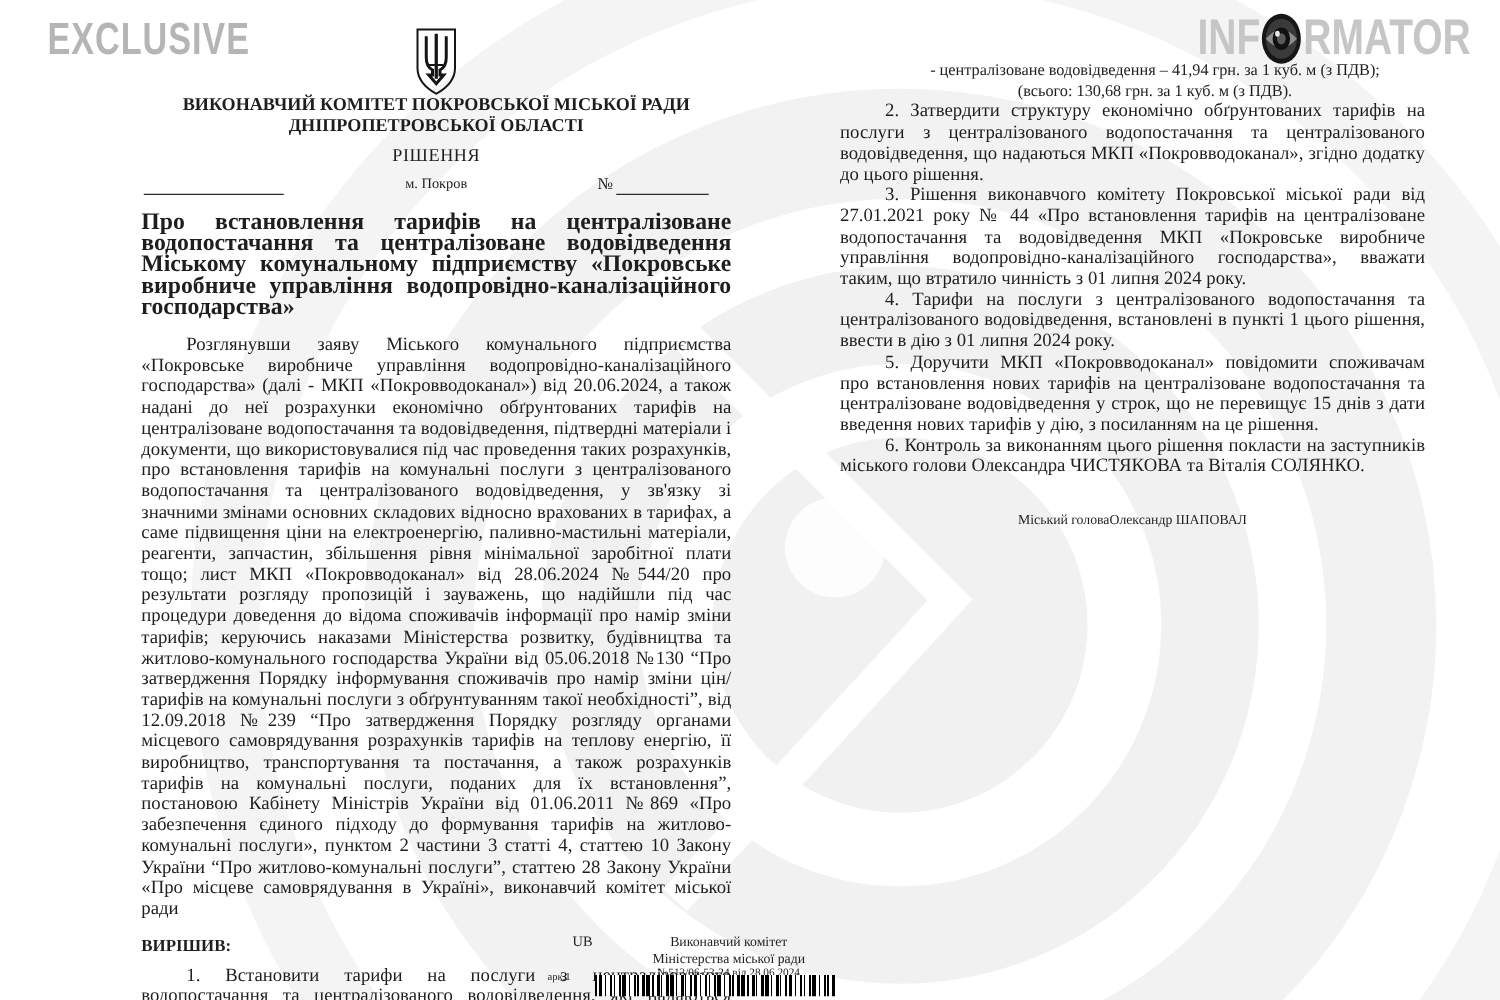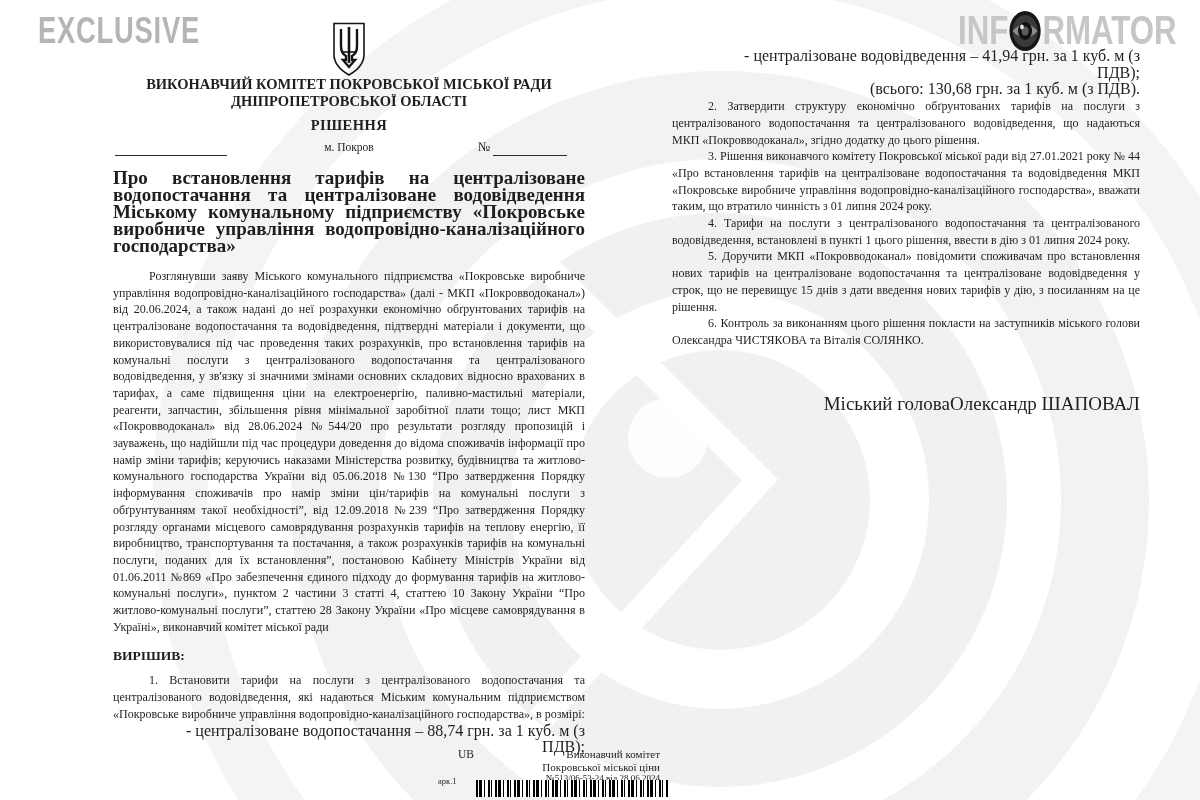--- a/index.html
+++ b/index.html
@@ -21,39 +21,39 @@
     font-family:"Liberation Sans",sans-serif;font-weight:bold;font-size:40px;
     color:#c6c6c6;letter-spacing:0px;transform:scaleX(.78);transform-origin:left top;
     white-space:nowrap;
   }
   .brand-informator .eye{margin:0 1px;display:block;}
   
   .col-left{position:absolute;left:113px;top:22px;width:472px;z-index:1;}
   .col-right{position:absolute;left:672px;top:48px;width:468px;z-index:1;}
   .emblem-wrap{text-align:center;height:54px;}
   .org-line{font-weight:bold;font-size:14.5px;text-align:center;line-height:17px;}
-  .doc-type{font-weight:bold;font-size:14.5px;text-align:center;margin-top:7px;letter-spacing:.5px;}
+  .doc-type{font-weight:normal;font-size:14.5px;text-align:center;margin-top:7px;letter-spacing:.5px;}
   .num-row{position:relative;height:22px;margin-top:4px;font-size:11.5px;}
   .blank-line{position:absolute;bottom:4px;border-bottom:1.2px solid #2a2a2a;}
   .blank-left{left:2px;width:112px;}
   .city{position:absolute;left:0;right:0;text-align:center;top:3px;}
   .num-label{position:absolute;left:365px;top:1px;font-size:13px;}
   .blank-num{left:380px;width:74px;}
   .subject{font-weight:bold;font-size:19px;line-height:17px;text-align:justify;margin-top:9px;}
-  .body-par{font-size:12px;line-height:16.7px;text-align:justify;text-indent:36px;}
+  .body-par{font-size:15px;line-height:16.7px;text-align:justify;text-indent:36px;}
   .preamble{margin-top:14px;}
   .resolved{font-weight:bold;font-size:13.5px;margin-top:13px;}
   .item1{margin-top:8px;}
-  .sub-line{font-size:16px;line-height:16.7px;text-indent:30px;text-align:right;}
+  .sub-line{font-size:13px;line-height:16.7px;text-indent:30px;text-align:center;}
   .col-right .sub-line{text-indent:36px;}
-  .sig-row{display:flex;justify-content:flex-end;margin-top:44px;font-size:19px;}
+  .sig-row{display:flex;justify-content:center;margin-top:28px;font-size:11px;}
   
   .footer{position:absolute;left:420px;top:744px;width:280px;height:56px;z-index:1;font-family:Liberation Serif, serif;}
   .footer .ub{position:absolute;left:38px;top:4px;font-size:11.5px;}
-  .footer .fc{position:absolute;left:58px;top:4px;width:182px;text-align:right;}
+  .footer .fc{position:absolute;left:72px;top:4px;width:182px;text-align:center;}
   .footer .fc .l1,.footer .fc .l2{font-size:11px;line-height:12.5px;}
   .footer .fc .l3{font-size:9px;line-height:11px;}
   .footer .sheet{position:absolute;left:18px;top:32px;font-size:8.5px;text-align:right;}
   .footer .barcode{
     position:absolute;left:56px;top:36px;width:192px;height:17px;
     background:repeating-linear-gradient(90deg,
       #000 0 2px,#fff 2px 3px,#000 3px 6px,#fff 6px 8px,
       #000 8px 9px,#fff 9px 12px,#000 12px 14px,#fff 14px 15px,
       #000 15px 16px,#fff 16px 19px);
   }
@@ -134,20 +134,20 @@
     <div class="sig-row">
       <span>Міський голова</span>
       <span>Олександр ШАПОВАЛ</span>
     </div>
   </div>
 
   <div class="footer">
     <div class="ub">UB</div>
     <div class="fc">
       <div class="l1">Виконавчий комітет</div>
-      <div class="l2">Покровської міської ціни</div>
+      <div class="l2">Міністерства міської ради</div>
       <div class="l3">№513/06-53-24 від 28.06.2024</div>
     </div>
     <div class="sheet">арк.1</div>
     <div class="barcode"></div>
   </div>
 
 </div>
 
 </body></html>

